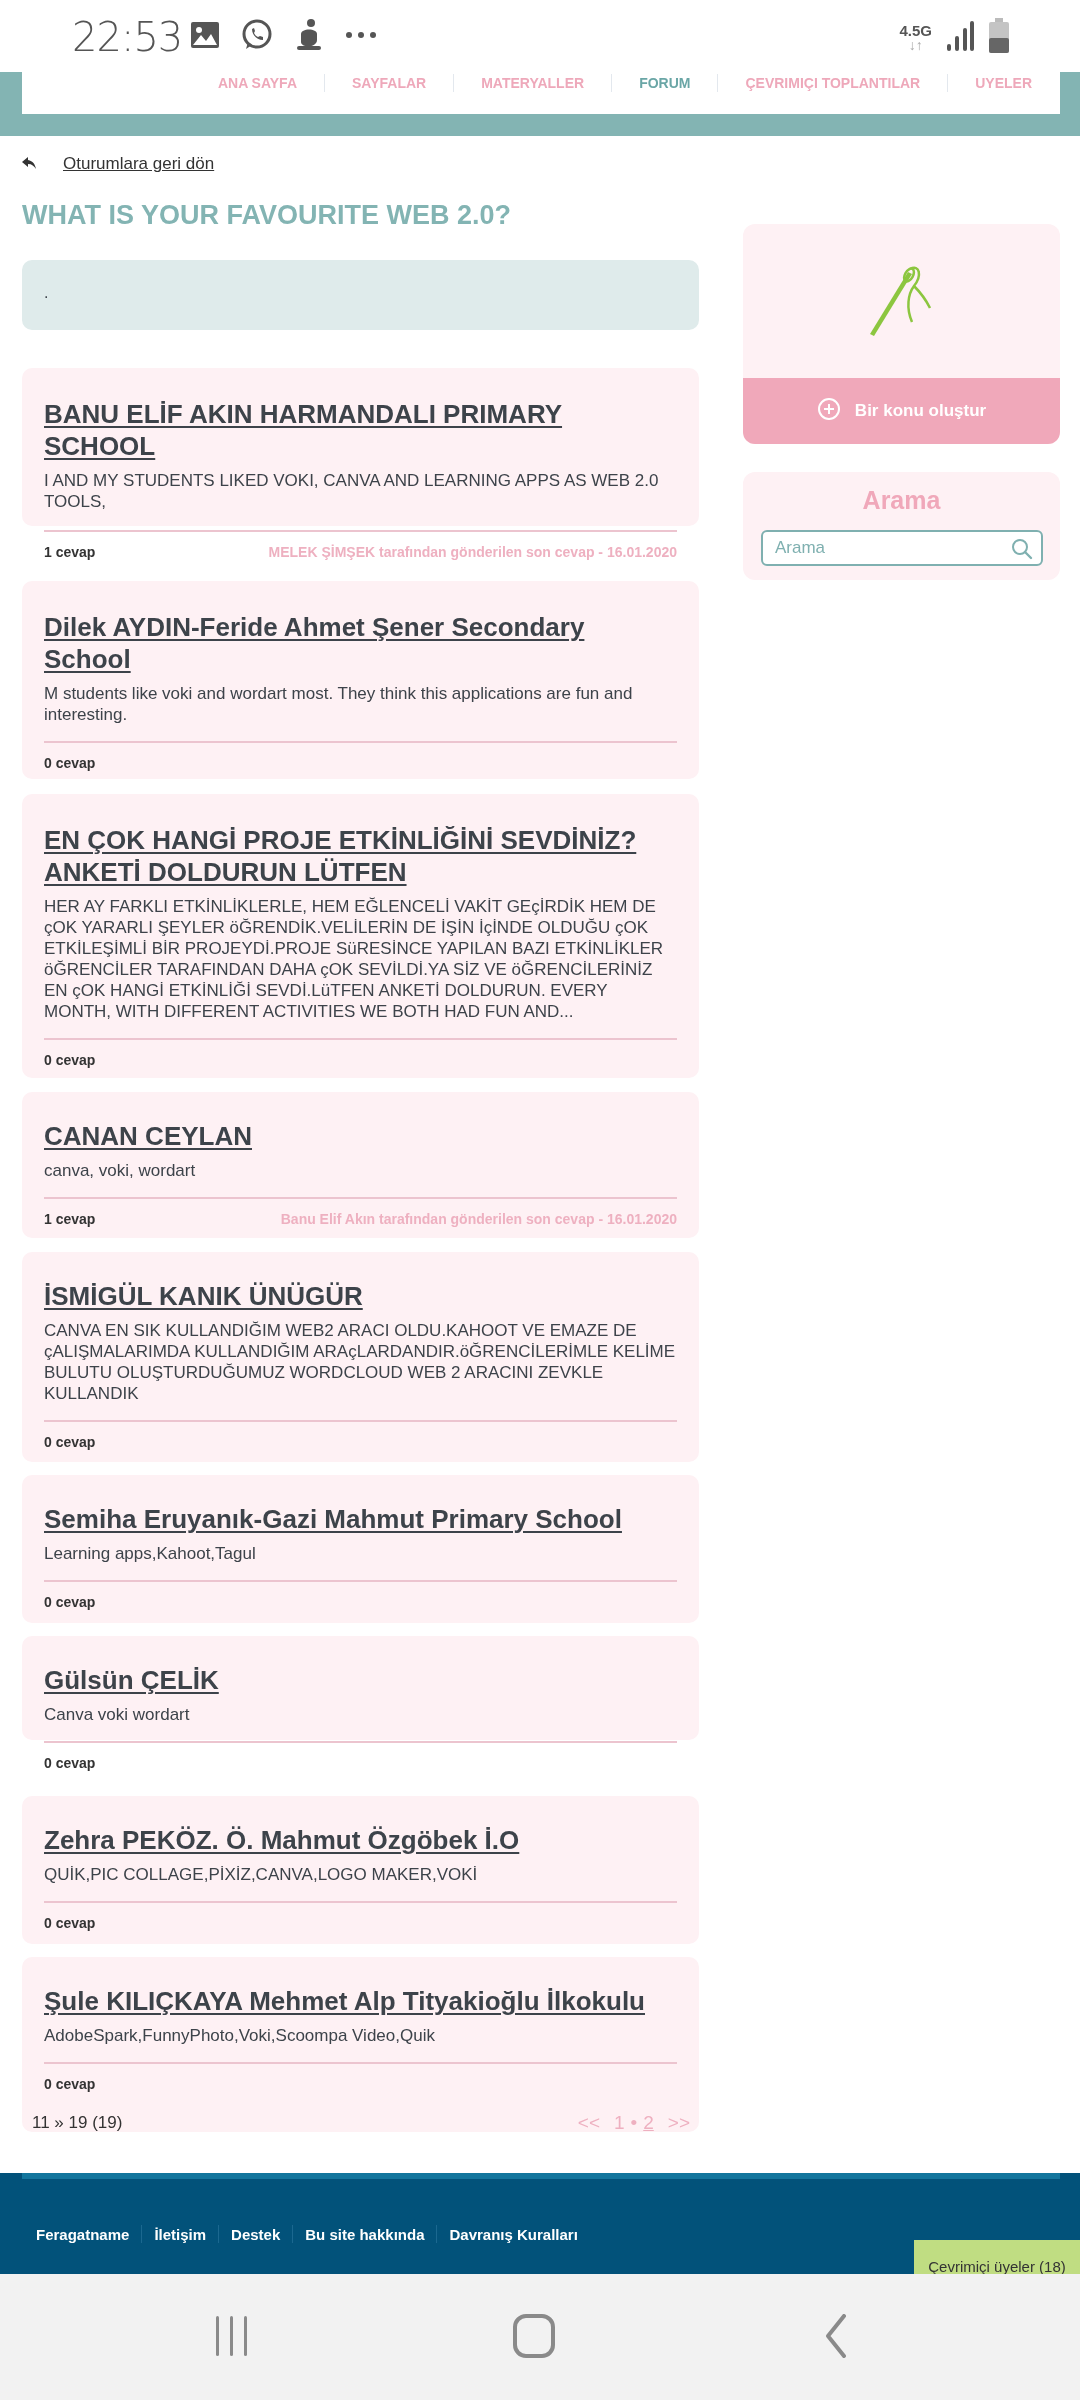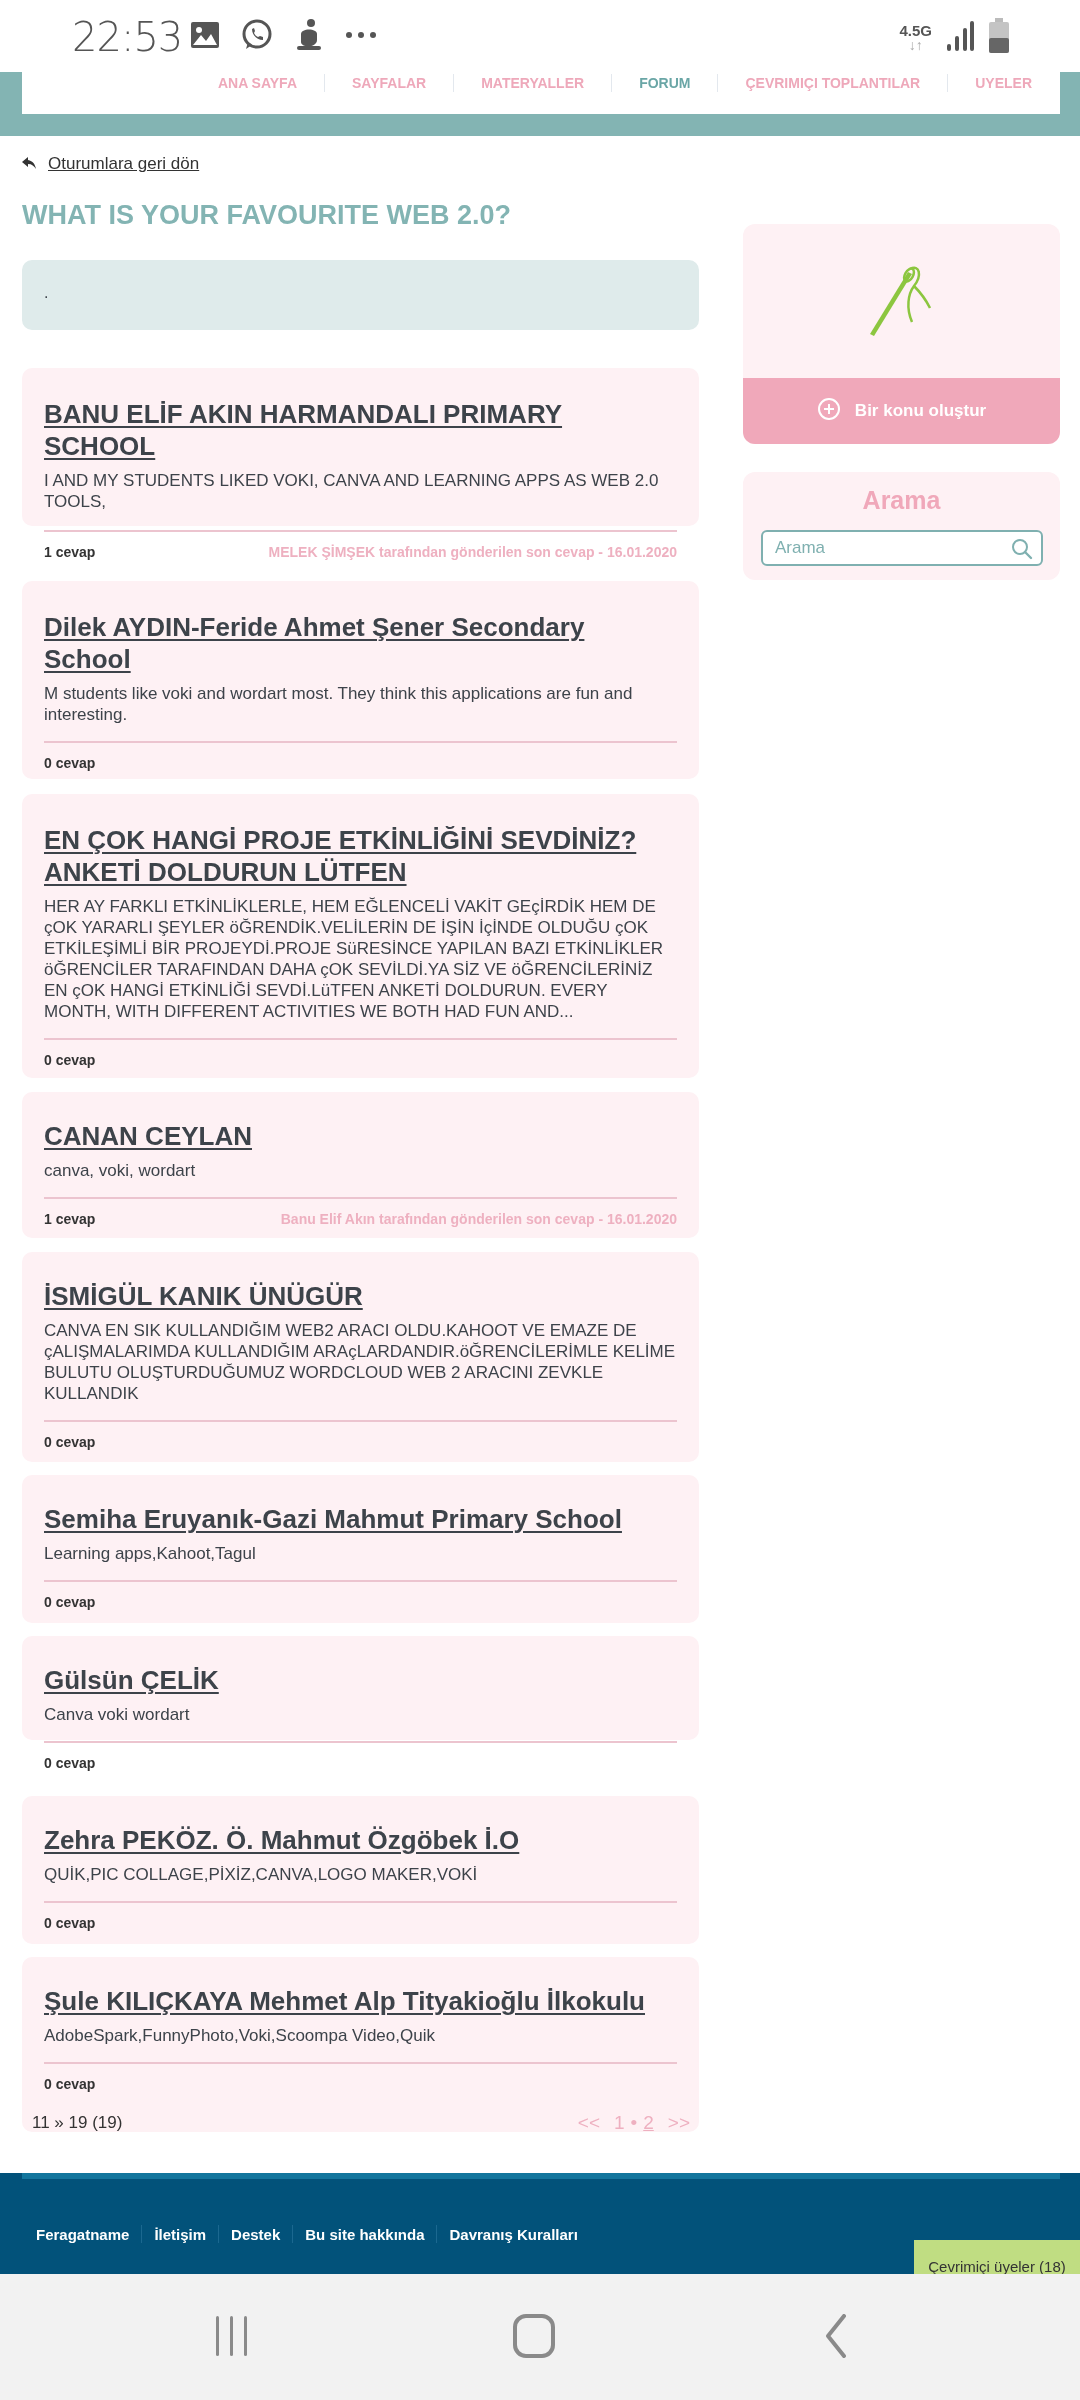--- a/index.html
+++ b/index.html
@@ -17,21 +17,21 @@
 
   
   .header-band { position: absolute; left: 0; top: 72px; width: 1080px; height: 64px; background: #83b4b3; }
   .header-white { position: absolute; left: 22px; top: 72px; width: 1038px; height: 42px; background: #fff; }
   .topnav { position: absolute; right: 48px; top: 72px; height: 22px; display: flex; align-items: center; }
   .topnav a { font-size: 14px; font-weight: bold; color: #eea8ba; text-decoration: none; letter-spacing: 0px; }
   .topnav a.active { color: #6aa6a6; }
   .topnav .sep { width: 1px; height: 18px; background: #e3e8ee; margin: 0 27px; }
 
   
-  .backlink { position: absolute; left: 22px; top: 154px; display: flex; align-items: center; gap: 12px; font-size: 17px; color: #333; }
+  .backlink { position: absolute; left: 22px; top: 154px; display: flex; align-items: center; gap: 27px; font-size: 17px; color: #333; }
   .page-title { position: absolute; left: 22px; top: 200px; font-size: 27px; font-weight: bold; color: #83b4b3; letter-spacing: 0px; }
   .intro-box { position: absolute; left: 22px; top: 260px; width: 677px; height: 70px; background: #dfebeb; border-radius: 10px; padding: 24px 22px; font-size: 16px; }
 
   
   .card { position: absolute; left: 22px; width: 677px; background: #fef1f4; border-radius: 10px; padding: 12px 22px; }
   .card-title { display: block; font-size: 26px; font-weight: bold; color: #3d434a; text-decoration: underline; text-decoration-thickness: 2px; text-underline-offset: 3px; line-height: 32px; }
   .card-body { font-size: 17px; color: #3d434a; line-height: 21px; margin-top: 8px; }
   .card-divider { height: 2px; background: #ecc4cf; margin-top: 16px; }
   .card-foot { display: flex; justify-content: space-between; align-items: center; height: 40px; }
   .replies { font-size: 14px; font-weight: bold; color: #333; }

